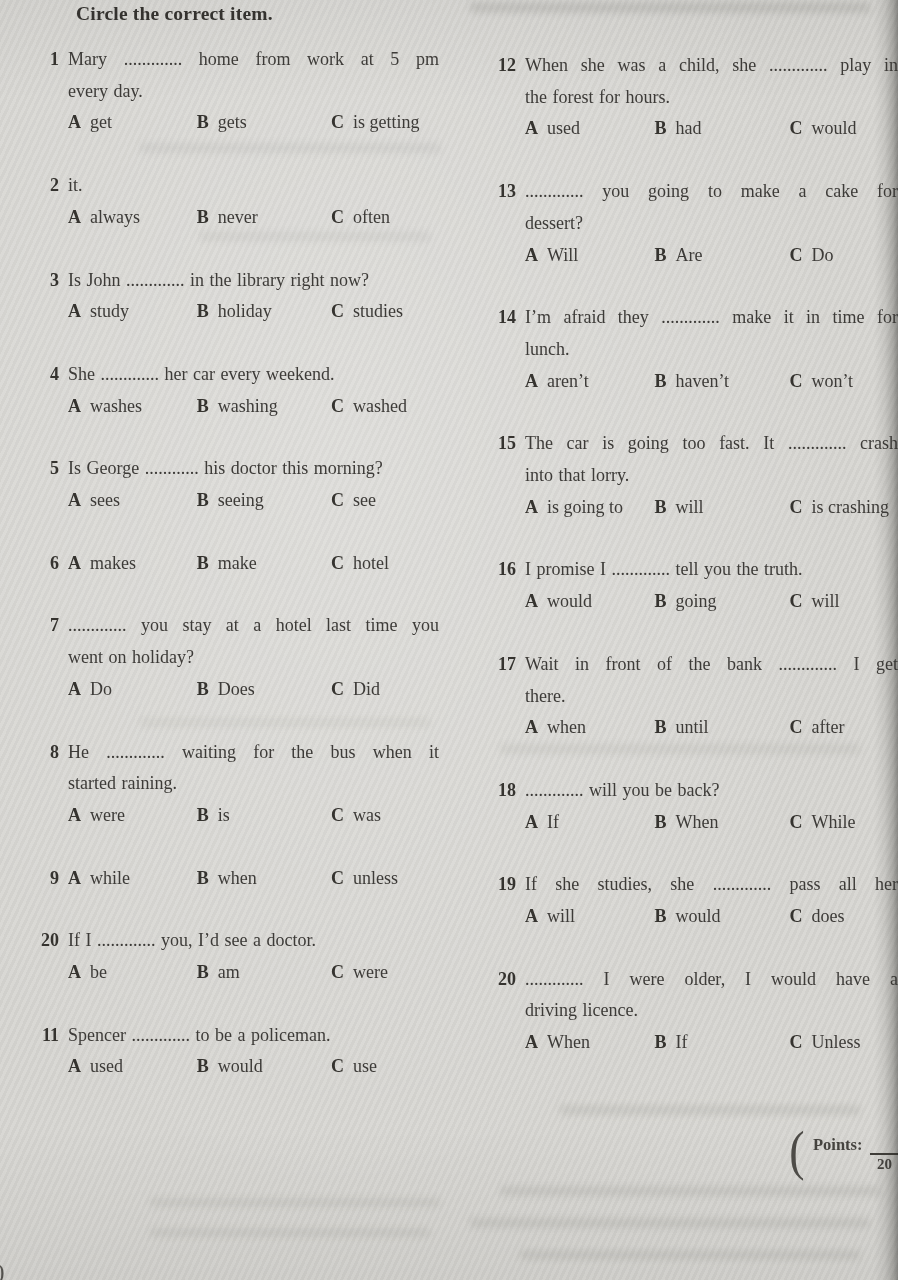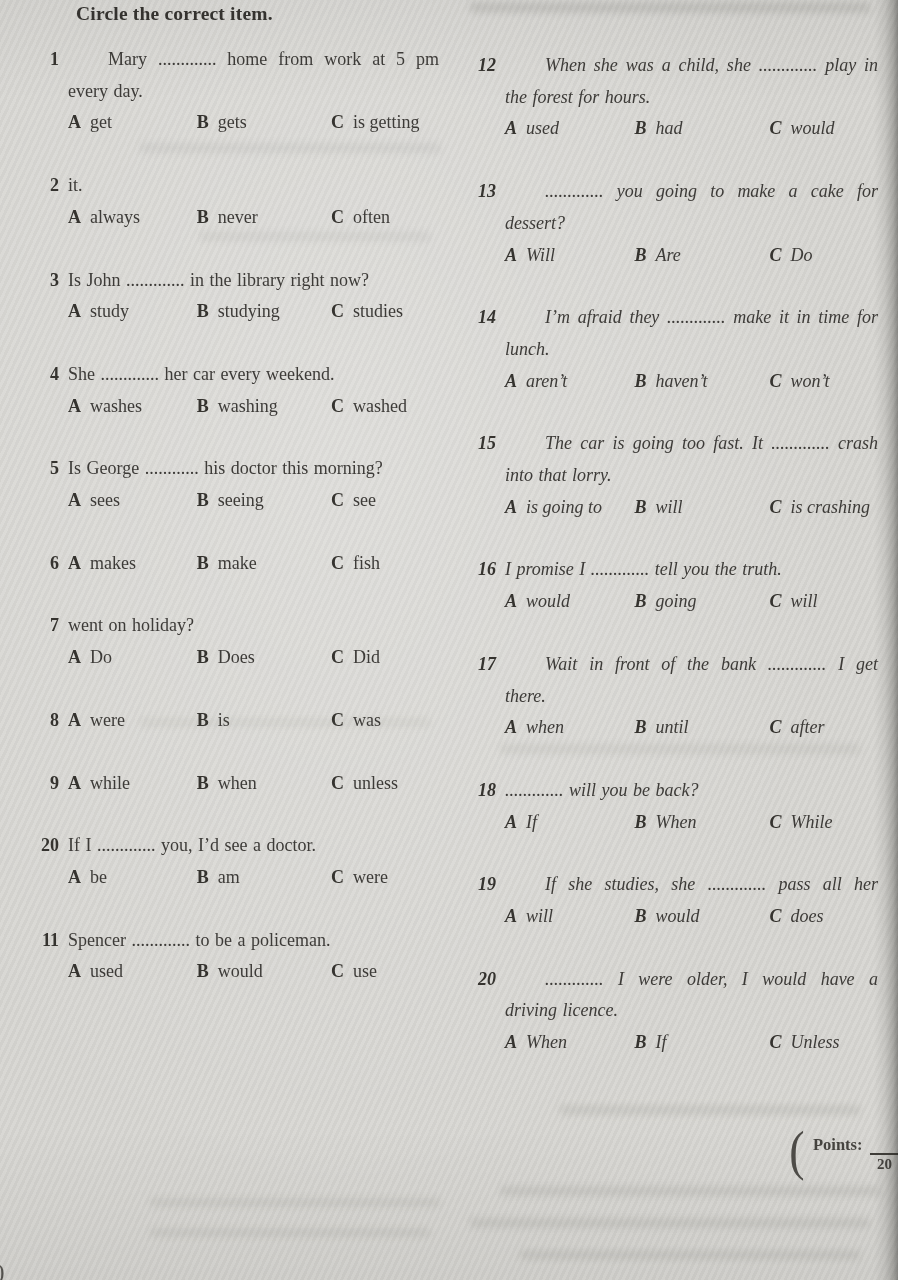--- a/index.html
+++ b/index.html
@@ -21,37 +21,37 @@
   }
   .title {
     position: absolute; left: 76px; top: 3px;
     margin: 0;
     font-size: 19.5px; font-weight: bold;
     color: #34322f;
     letter-spacing: 0.2px;
   }
   .col { position: absolute; }
   .col-left  { left: 33px;  top: 44px; width: 406px; }
-  .col-right { left: 470px; top: 50px; width: 408px; font-style: italic; }
+  .col-right { left: 490px; top: 50px; width: 408px; }
 
   .question {
     display: grid;
     grid-template-columns: 26px 1fr;
     column-gap: 9px;
     margin-bottom: 31px;
     font-size: 18px;
     line-height: 31.7px;
   }
   .qnum {
     font-weight: bold;
     text-align: right;
     color: #35332f;
   }
   .stem-line { word-spacing: 1px; }
-  .stem-line.fill { text-align: justify; text-align-last: justify; margin-left: 40px; }
+  .stem-line.fill { text-align: justify; text-align-last: justify; }
   .opts {
     display: grid;
     grid-template-columns: 34.7% 36.2% 29.1%;
   }
   .opt { display: flex; align-items: baseline; gap: 9px; }
   .opt-letter { font-weight: bold; color: #35332f; }
 
   .points-badge {
     position: absolute; left: 788px; top: 1118px;
     display: flex; align-items: center;
@@ -156,21 +156,21 @@
       <div class="stem">
             <div class="stem-line">Is John ............. in the library right now?</div>
           </div>
       <div class="opts">
         <span class="opt">
           <b class="opt-letter">A</b>
           <span class="opt-text">study</span>
         </span>
         <span class="opt">
           <b class="opt-letter">B</b>
-          <span class="opt-text">studying</span>
+          <span class="opt-text">holiday</span>
         </span>
         <span class="opt">
           <b class="opt-letter">C</b>
           <span class="opt-text">studies</span>
         </span>
       </div>
     </div>
   </div>
       <div class="question">
     <div class="qnum">4</div>
@@ -223,29 +223,30 @@
         <span class="opt">
           <b class="opt-letter">A</b>
           <span class="opt-text">makes</span>
         </span>
         <span class="opt">
           <b class="opt-letter">B</b>
           <span class="opt-text">make</span>
         </span>
         <span class="opt">
           <b class="opt-letter">C</b>
-          <span class="opt-text">fish</span>
+          <span class="opt-text">hotel</span>
         </span>
       </div>
     </div>
   </div>
       <div class="question">
     <div class="qnum">7</div>
     <div class="qbody">
       <div class="stem">
+            <div class="stem-line fill">............. you stay at a hotel last time you</div>
             <div class="stem-line">went on holiday?</div>
           </div>
       <div class="opts">
         <span class="opt">
           <b class="opt-letter">A</b>
           <span class="opt-text">Do</span>
         </span>
         <span class="opt">
           <b class="opt-letter">B</b>
           <span class="opt-text">Does</span>
@@ -253,20 +254,24 @@
         <span class="opt">
           <b class="opt-letter">C</b>
           <span class="opt-text">Did</span>
         </span>
       </div>
     </div>
   </div>
       <div class="question">
     <div class="qnum">8</div>
     <div class="qbody">
+      <div class="stem">
+            <div class="stem-line fill">He ............. waiting for the bus when it</div>
+            <div class="stem-line">started raining.</div>
+          </div>
       <div class="opts">
         <span class="opt">
           <b class="opt-letter">A</b>
           <span class="opt-text">were</span>
         </span>
         <span class="opt">
           <b class="opt-letter">B</b>
           <span class="opt-text">is</span>
         </span>
         <span class="opt">

